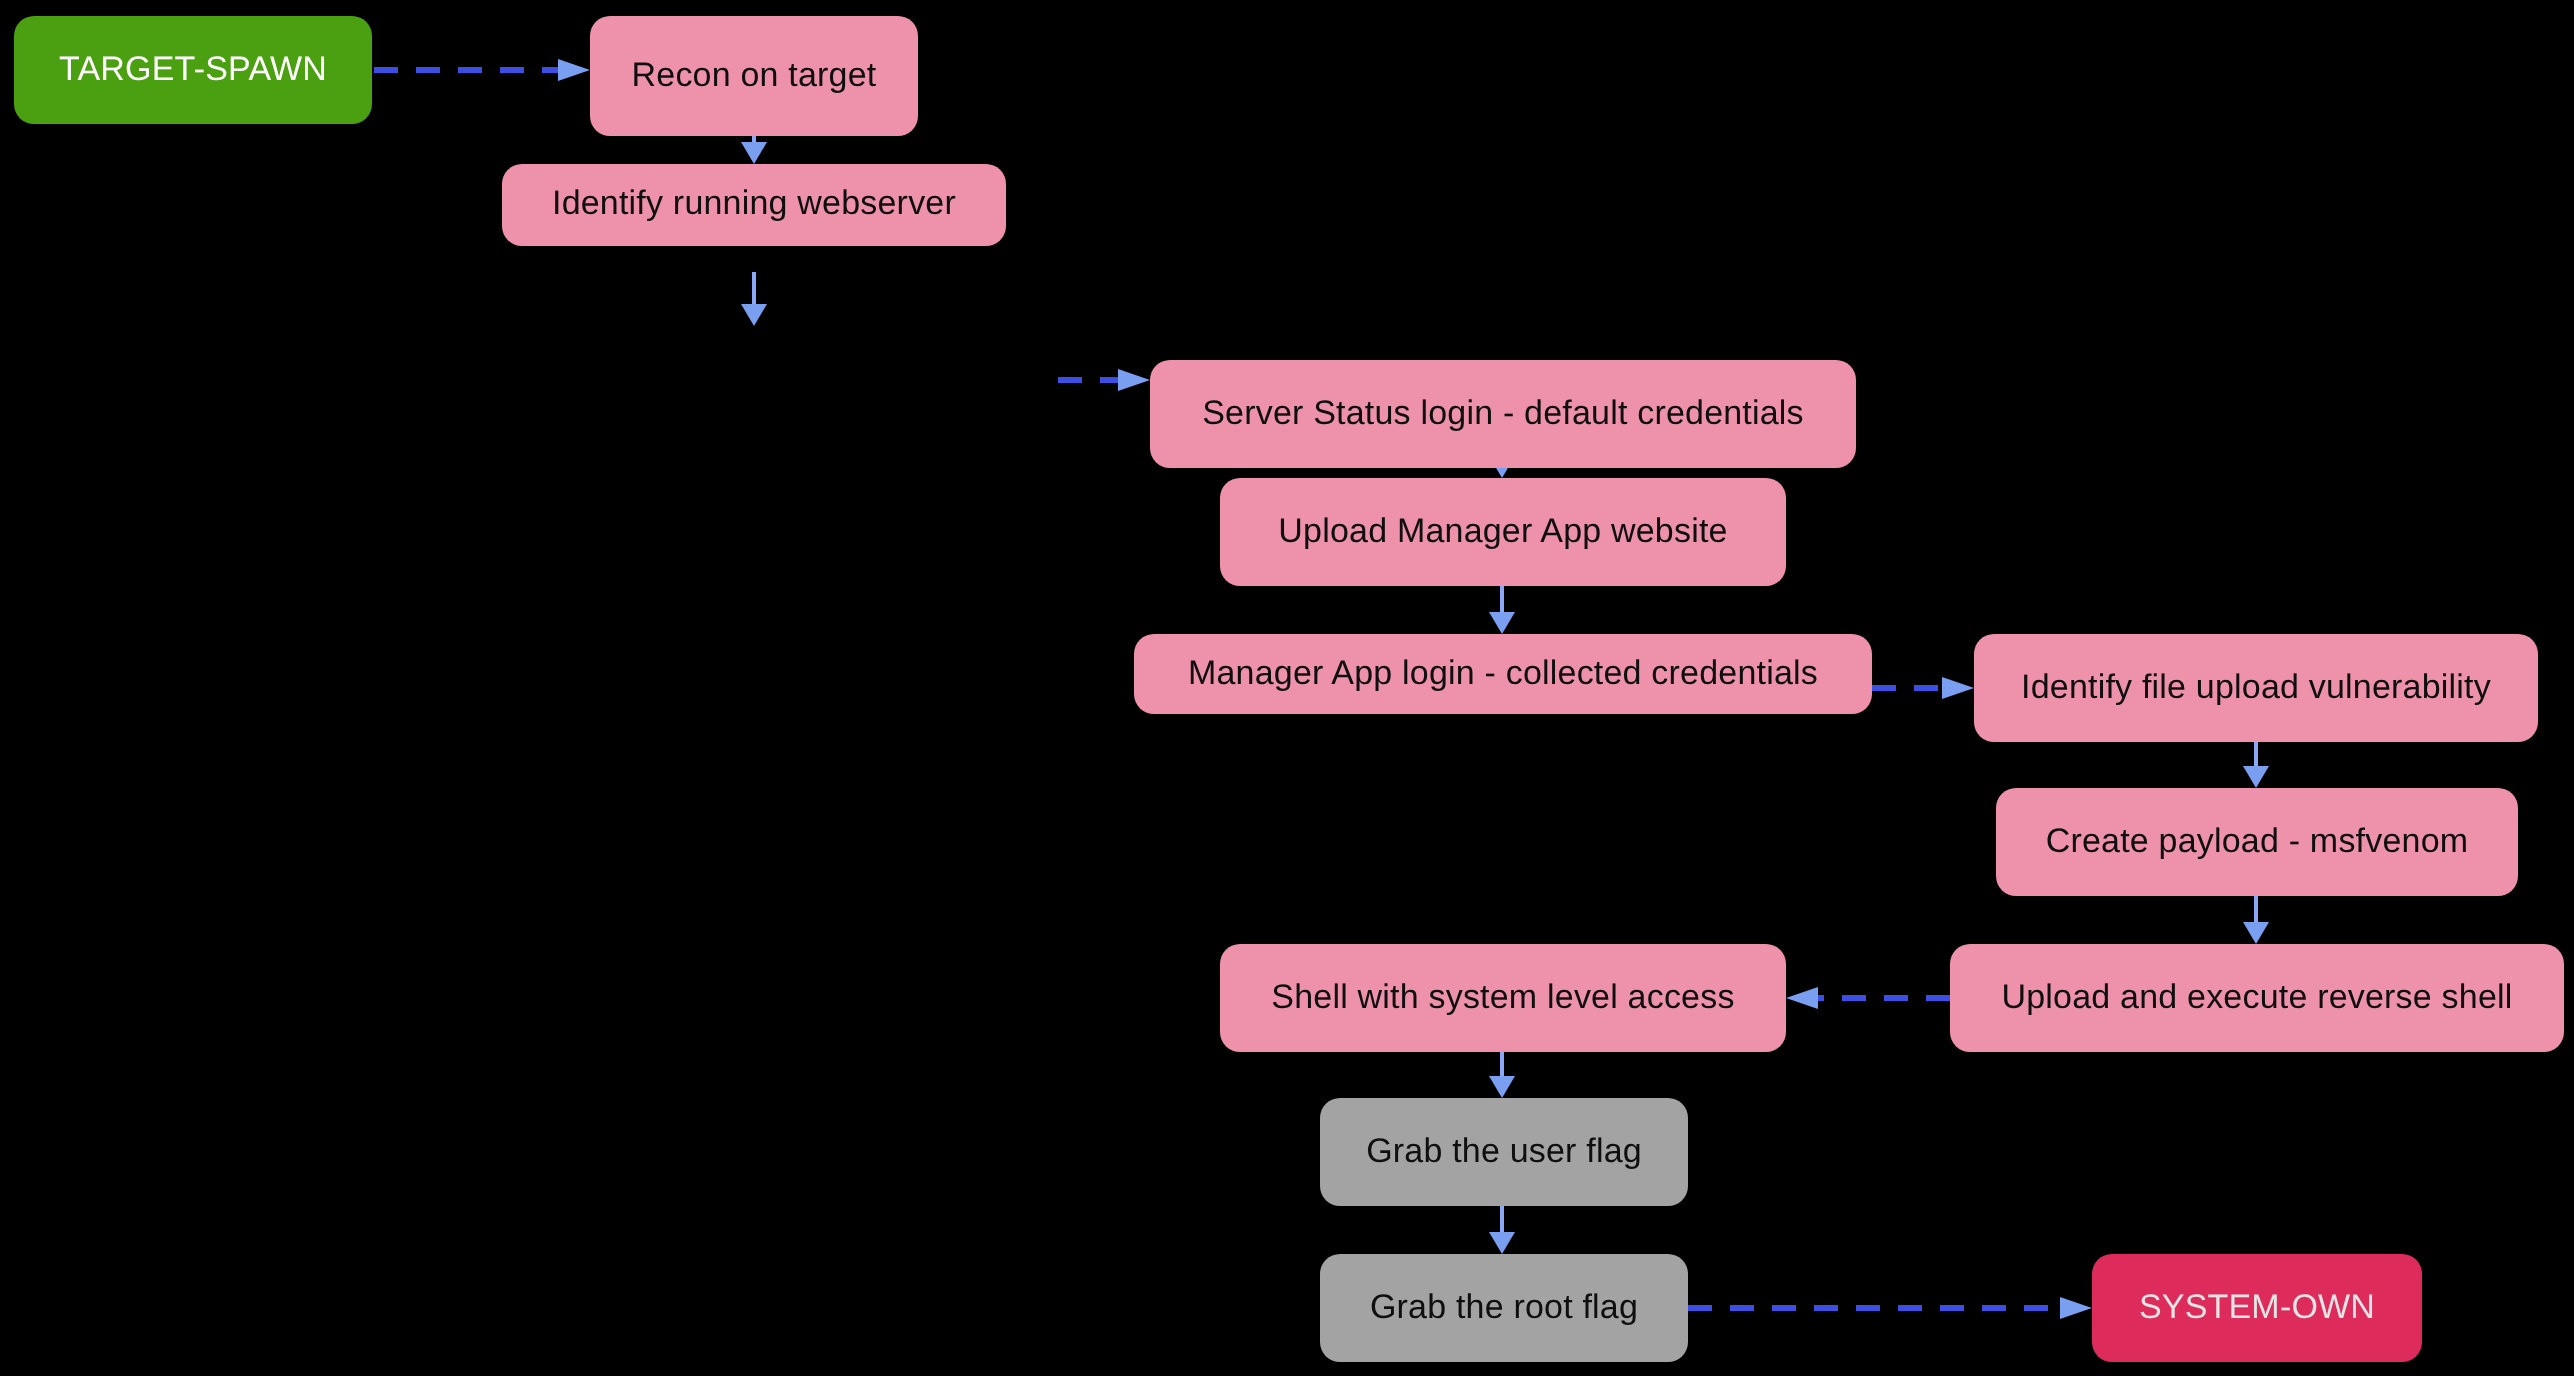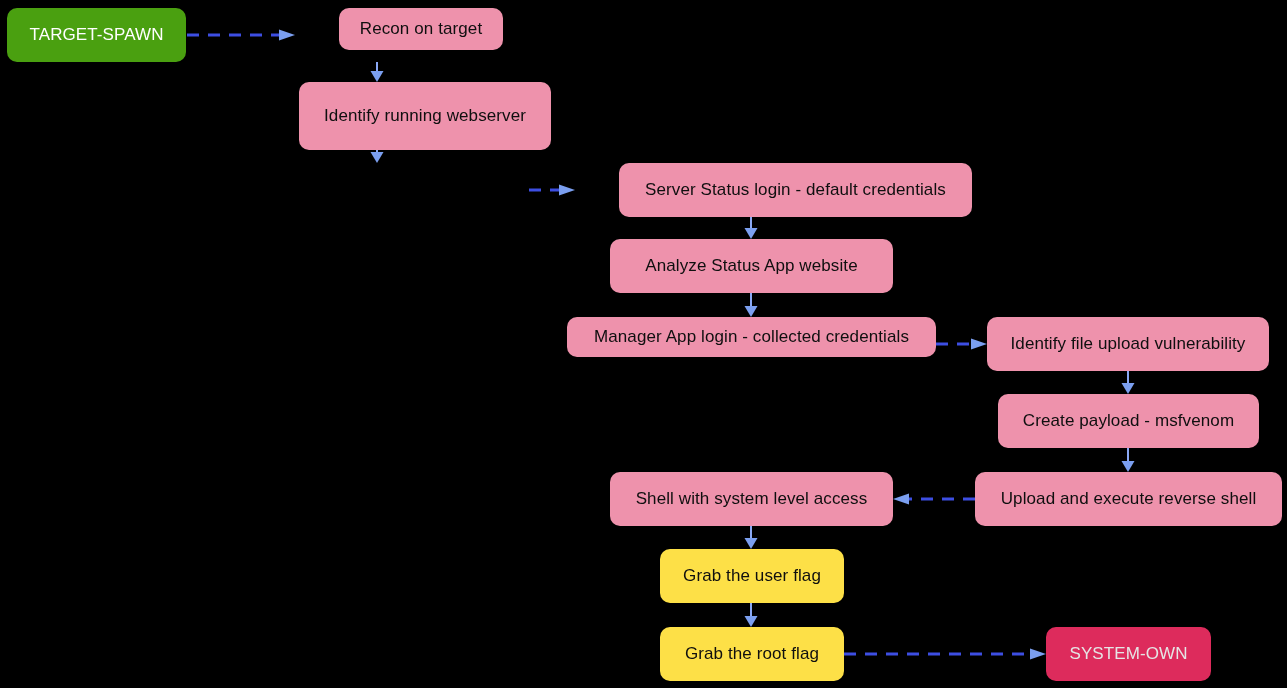--- a/index.html
+++ b/index.html
@@ -46,21 +46,21 @@
   }
   .node.terminal-start {
     background: #4aa010;
     color: #ffffff;
   }
   .node.terminal-end {
     background: #dd2b5c;
     color: #e5e5e5;
   }
   .node.flag {
-    background: #fde047;
+    background: #a3a3a3;
     color: #0f0f0f;
   }
 </style>
 </head>
 <body>
 
 <div id="canvas">
   <svg id="edge-layer" width="1287" height="688" viewBox="0 0 1287 688" aria-hidden="true">
       <g>
         <line x1="187" y1="35" x2="279" y2="35" stroke="#3d4ee2" stroke-width="3" stroke-dasharray="12,9"></line>
@@ -109,24 +109,24 @@
       <g>
         <line x1="751" y1="603" x2="751" y2="616" stroke="#8aa8f5" stroke-width="2"></line>
         <polygon points="751,627 744.5,616 757.5,616" fill="#7b9ff0"></polygon>
       </g>
       <g>
         <line x1="844" y1="654" x2="1030" y2="654" stroke="#3d4ee2" stroke-width="3" stroke-dasharray="12,9"></line>
         <polygon points="1046,654 1030,648.5 1030,659.5" fill="#7b9ff0"></polygon>
       </g>
     </svg>
 <div class="node terminal-start" style="left: 7px; top: 8px; width: 179px; height: 54px;">TARGET-SPAWN</div>
-    <div class="node process" style="left: 295px; top: 8px; width: 164px; height: 42px; margin-left: 44px;">Recon on target</div>
-    <div class="node process" style="left: 251px; top: 82px; width: 252px; height: 68px; margin-left: 48px;">Identify running webserver</div>
-    <div class="node process" style="left: 575px; top: 163px; width: 353px; height: 54px; margin-left: 44px;">Server Status login - default credentials</div>
-    <div class="node process" style="left: 610px; top: 239px; width: 283px; height: 54px;">Analyze Status App website</div>
+    <div class="node process" style="left: 295px; top: 8px; width: 164px; height: 60px;">Recon on target</div>
+    <div class="node process" style="left: 251px; top: 82px; width: 252px; height: 41px;">Identify running webserver</div>
+    <div class="node process" style="left: 575px; top: 180px; width: 353px; height: 54px;">Server Status login - default credentials</div>
+    <div class="node process" style="left: 610px; top: 239px; width: 283px; height: 54px;">Upload Manager App website</div>
     <div class="node process" style="left: 567px; top: 317px; width: 369px; height: 40px;">Manager App login - collected credentials</div>
     <div class="node process" style="left: 987px; top: 317px; width: 282px; height: 54px;">Identify file upload vulnerability</div>
     <div class="node process" style="left: 998px; top: 394px; width: 261px; height: 54px;">Create payload - msfvenom</div>
     <div class="node process" style="left: 975px; top: 472px; width: 307px; height: 54px;">Upload and execute reverse shell</div>
     <div class="node process" style="left: 610px; top: 472px; width: 283px; height: 54px;">Shell with system level access</div>
     <div class="node flag" style="left: 660px; top: 549px; width: 184px; height: 54px;">Grab the user flag</div>
     <div class="node flag" style="left: 660px; top: 627px; width: 184px; height: 54px;">Grab the root flag</div>
     <div class="node terminal-end" style="left: 1046px; top: 627px; width: 165px; height: 54px;">SYSTEM-OWN</div>
   </div>
 

